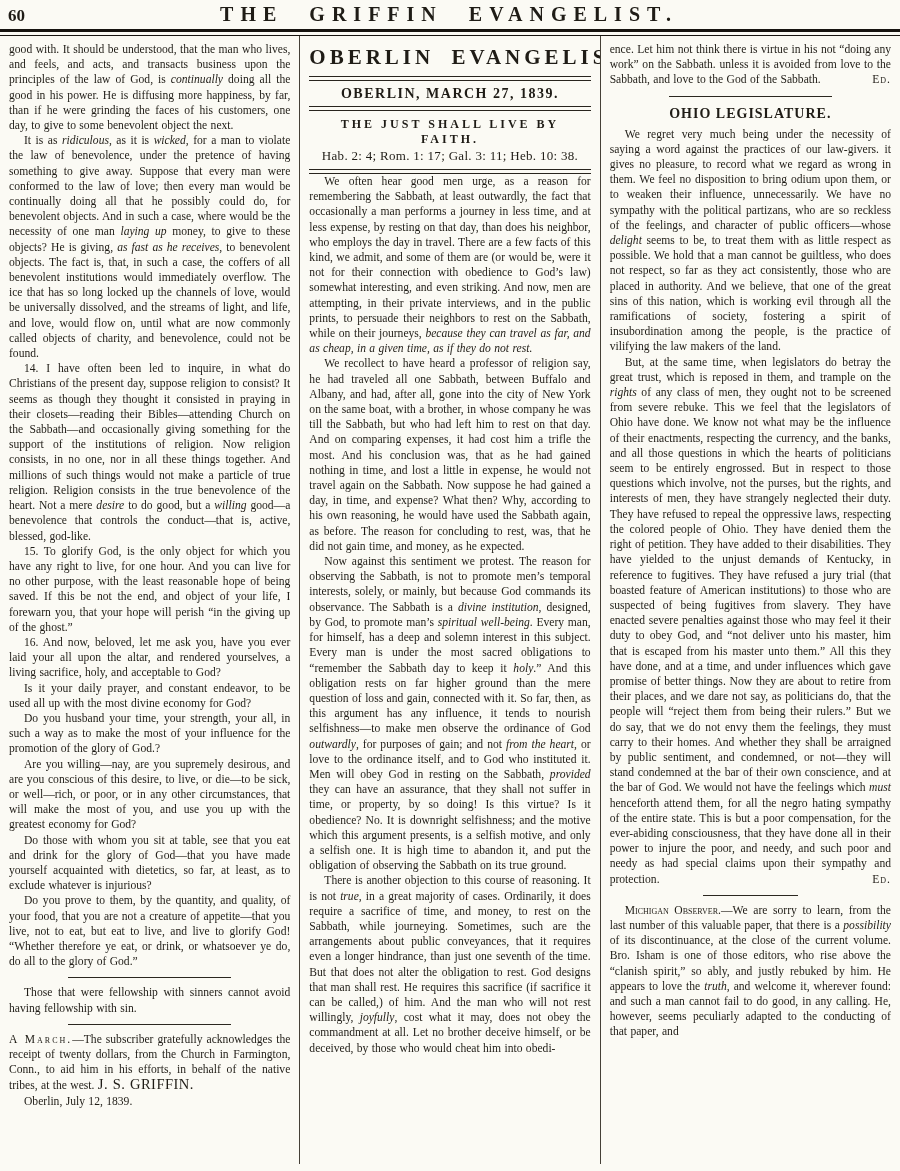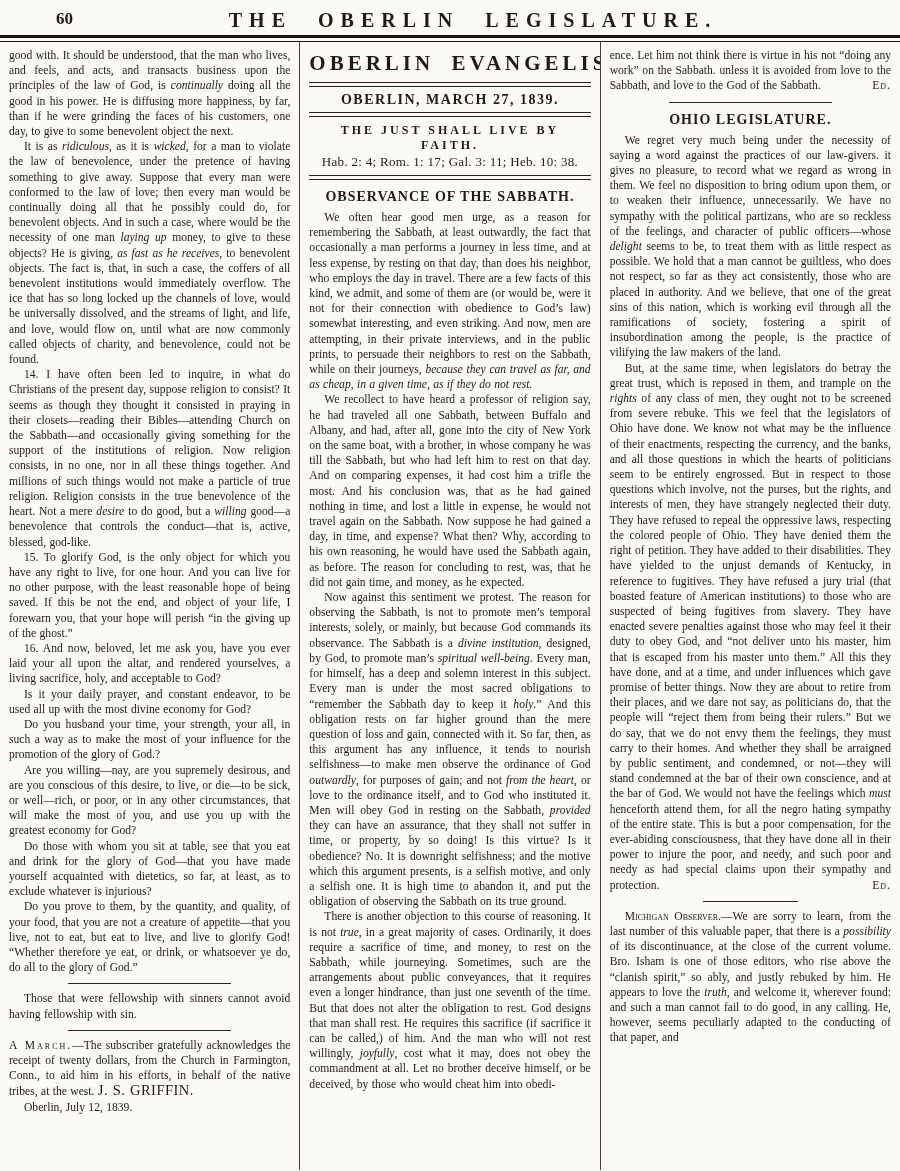--- a/index.html
+++ b/index.html
@@ -3,21 +3,21 @@
 <meta charset="utf-8">
 <style>
   html,body{margin:0;padding:0;}
   body{
     width:900px;height:1171px;
     background:#fbfaf4;
     font-family:"Liberation Serif", serif;
     color:#1f1c16;
   }
   .page{position:relative;width:900px;height:1171px;overflow:hidden;box-sizing:border-box;}
-  .header{display:flex;align-items:flex-start;padding:9px 10px 1px 8px;margin-left:48px;}
+  .header{display:flex;align-items:flex-end;padding:3px 10px 1px 8px;}
   .page-num{font-size:17px;width:60px;font-weight:600;}
   .paper-title{flex:1;text-align:center;font-size:20px;font-weight:600;letter-spacing:7px;word-spacing:14px;margin-right:60px;white-space:nowrap;}
   .head-rule{height:3px;border-top:3px solid #171410;border-bottom:1px solid #171410;margin:2px 0 0 0;}
 
   .cols{display:flex;height:1128px;}
   .col{flex:1;padding:6px 9px 0 9px;overflow:hidden;box-sizing:border-box;}
   .col + .col{border-left:1px solid #454037;}
 
   p.body{
     font-size:11.6px;line-height:15.2px;
@@ -50,21 +50,21 @@
   .card .sig{font-size:14.5px;letter-spacing:0.5px;margin-right:2px;}
   .dateline{text-indent:15px;}
 </style>
 </head>
 <body>
 
 <div class="page">
 
   <div class="header">
     <div class="page-num">60</div>
-    <div class="paper-title">THE OBERLIN LEGISLATURE.</div>
+    <div class="paper-title">THE GRIFFIN EVANGELIST.</div>
   </div>
   <div class="head-rule"></div>
 
   <div class="cols">
 
     <div class="col">
       <p class="body noindent">good with. It should be understood, that the man who lives, and feels, and acts, and transacts business upon the principles of the law of God, is <i>continually</i> doing all the good in his power. He is diffusing more happiness, by far, than if he were grinding the faces of his customers, one day, to give to some benevolent object the next.</p>
       <p class="body">It is as <i>ridiculous</i>, as it is <i>wicked</i>, for a man to violate the law of benevolence, under the pretence of having something to give away. Suppose that every man were conformed to the law of love; then every man would be continually doing all that he possibly could do, for benevolent objects. And in such a case, where would be the necessity of one man <i>laying up</i> money, to give to these objects? He is giving, <i>as fast as he receives</i>, to benevolent objects. The fact is, that, in such a case, the coffers of all benevolent institutions would immediately overflow. The ice that has so long locked up the channels of love, would be universally dissolved, and the streams of light, and life, and love, would flow on, until what are now commonly called objects of charity, and benevolence, could not be found.</p>
       <p class="body">14. I have often been led to inquire, in what do Christians of the present day, suppose religion to consist? It seems as though they thought it consisted in praying in their closets—reading their Bibles—attending Church on the Sabbath—and occasionally giving something for the support of the institutions of religion. Now religion consists, in no one, nor in all these things together. And millions of such things would not make a particle of true religion. Religion consists in the true benevolence of the heart. Not a mere <i>desire</i> to do good, but a <i>willing</i> good—a benevolence that controls the conduct—that is, active, blessed, god-like.</p>
       <p class="body">15. To glorify God, is the only object for which you have any right to live, for one hour. And you can live for no other purpose, with the least reasonable hope of being saved. If this be not the end, and object of your life, I forewarn you, that your hope will perish “in the giving up of the ghost.”</p>
@@ -87,21 +87,20 @@
       <div class="masthead">
         <div class="masthead-title">OBERLIN EVANGELIST.</div>
         <div class="double-rule"></div>
         <div class="masthead-date">OBERLIN, MARCH 27, 1839.</div>
         <div class="double-rule"></div>
         <div class="masthead-motto">THE JUST SHALL LIVE BY FAITH.</div>
         <div class="masthead-refs">Hab. 2: 4; Rom. 1: 17; Gal. 3: 11; Heb. 10: 38.</div>
         <div class="double-rule"></div>
       </div>
 
-      <h2 class="article-head">OBSERVANCE OF THE SABBATH.</h2>
       <p class="body">We often hear good men urge, as a reason for remembering the Sabbath, at least outwardly, the fact that occasionally a man performs a journey in less time, and at less expense, by resting on that day, than does his neighbor, who employs the day in travel. There are a few facts of this kind, we admit, and some of them are (or would be, were it not for their connection with obedience to God’s law) somewhat interesting, and even striking. And now, men are attempting, in their private interviews, and in the public prints, to persuade their neighbors to rest on the Sabbath, while on their journeys, <i>because they can travel as far, and as cheap, in a given time, as if they do not rest.</i></p>
       <p class="body">We recollect to have heard a professor of religion say, he had traveled all one Sabbath, between Buffalo and Albany, and had, after all, gone into the city of New York on the same boat, with a brother, in whose company he was till the Sabbath, but who had left him to rest on that day. And on comparing expenses, it had cost him a trifle the most. And his conclusion was, that as he had gained nothing in time, and lost a little in expense, he would not travel again on the Sabbath. Now suppose he had gained a day, in time, and expense? What then? Why, according to his own reasoning, he would have used the Sabbath again, as before. The reason for concluding to rest, was, that he did not gain time, and money, as he expected.</p>
       <p class="body">Now against this sentiment we protest. The reason for observing the Sabbath, is not to promote men’s temporal interests, solely, or mainly, but because God commands its observance. The Sabbath is a <i>divine institution</i>, designed, by God, to promote man’s <i>spiritual well-being</i>. Every man, for himself, has a deep and solemn interest in this subject. Every man is under the most sacred obligations to “remember the Sabbath day to keep it <i>holy</i>.” And this obligation rests on far higher ground than the mere question of loss and gain, connected with it. So far, then, as this argument has any influence, it tends to nourish selfishness—to make men observe the ordinance of God <i>outwardly</i>, for purposes of gain; and not <i>from the heart</i>, or love to the ordinance itself, and to God who instituted it. Men will obey God in resting on the Sabbath, <i>provided</i> they can have an assurance, that they shall not suffer in time, or property, by so doing! Is this virtue? Is it obedience? No. It is downright selfishness; and the motive which this argument presents, is a selfish motive, and only a selfish one. It is high time to abandon it, and put the obligation of observing the Sabbath on its true ground.</p>
       <p class="body">There is another objection to this course of reasoning. It is not <i>true</i>, in a great majority of cases. Ordinarily, it does require a sacrifice of time, and money, to rest on the Sabbath, while journeying. Sometimes, such are the arrangements about public conveyances, that it requires even a longer hindrance, than just one seventh of the time. But that does not alter the obligation to rest. God designs that man shall rest. He requires this sacrifice (if sacrifice it can be called,) of him. And the man who will not rest willingly, <i>joyfully</i>, cost what it may, does not obey the commandment at all. Let no brother deceive himself, or be deceived, by those who would cheat him into obedi-</p>
     </div>
 
     <div class="col">
       <p class="body noindent">ence. Let him not think there is virtue in his not “doing any work” on the Sabbath. unless it is avoided from love to the Sabbath, and love to the God of the Sabbath. <span class="ed">Ed.</span></p>
 
       <div class="rule-mid"></div>

